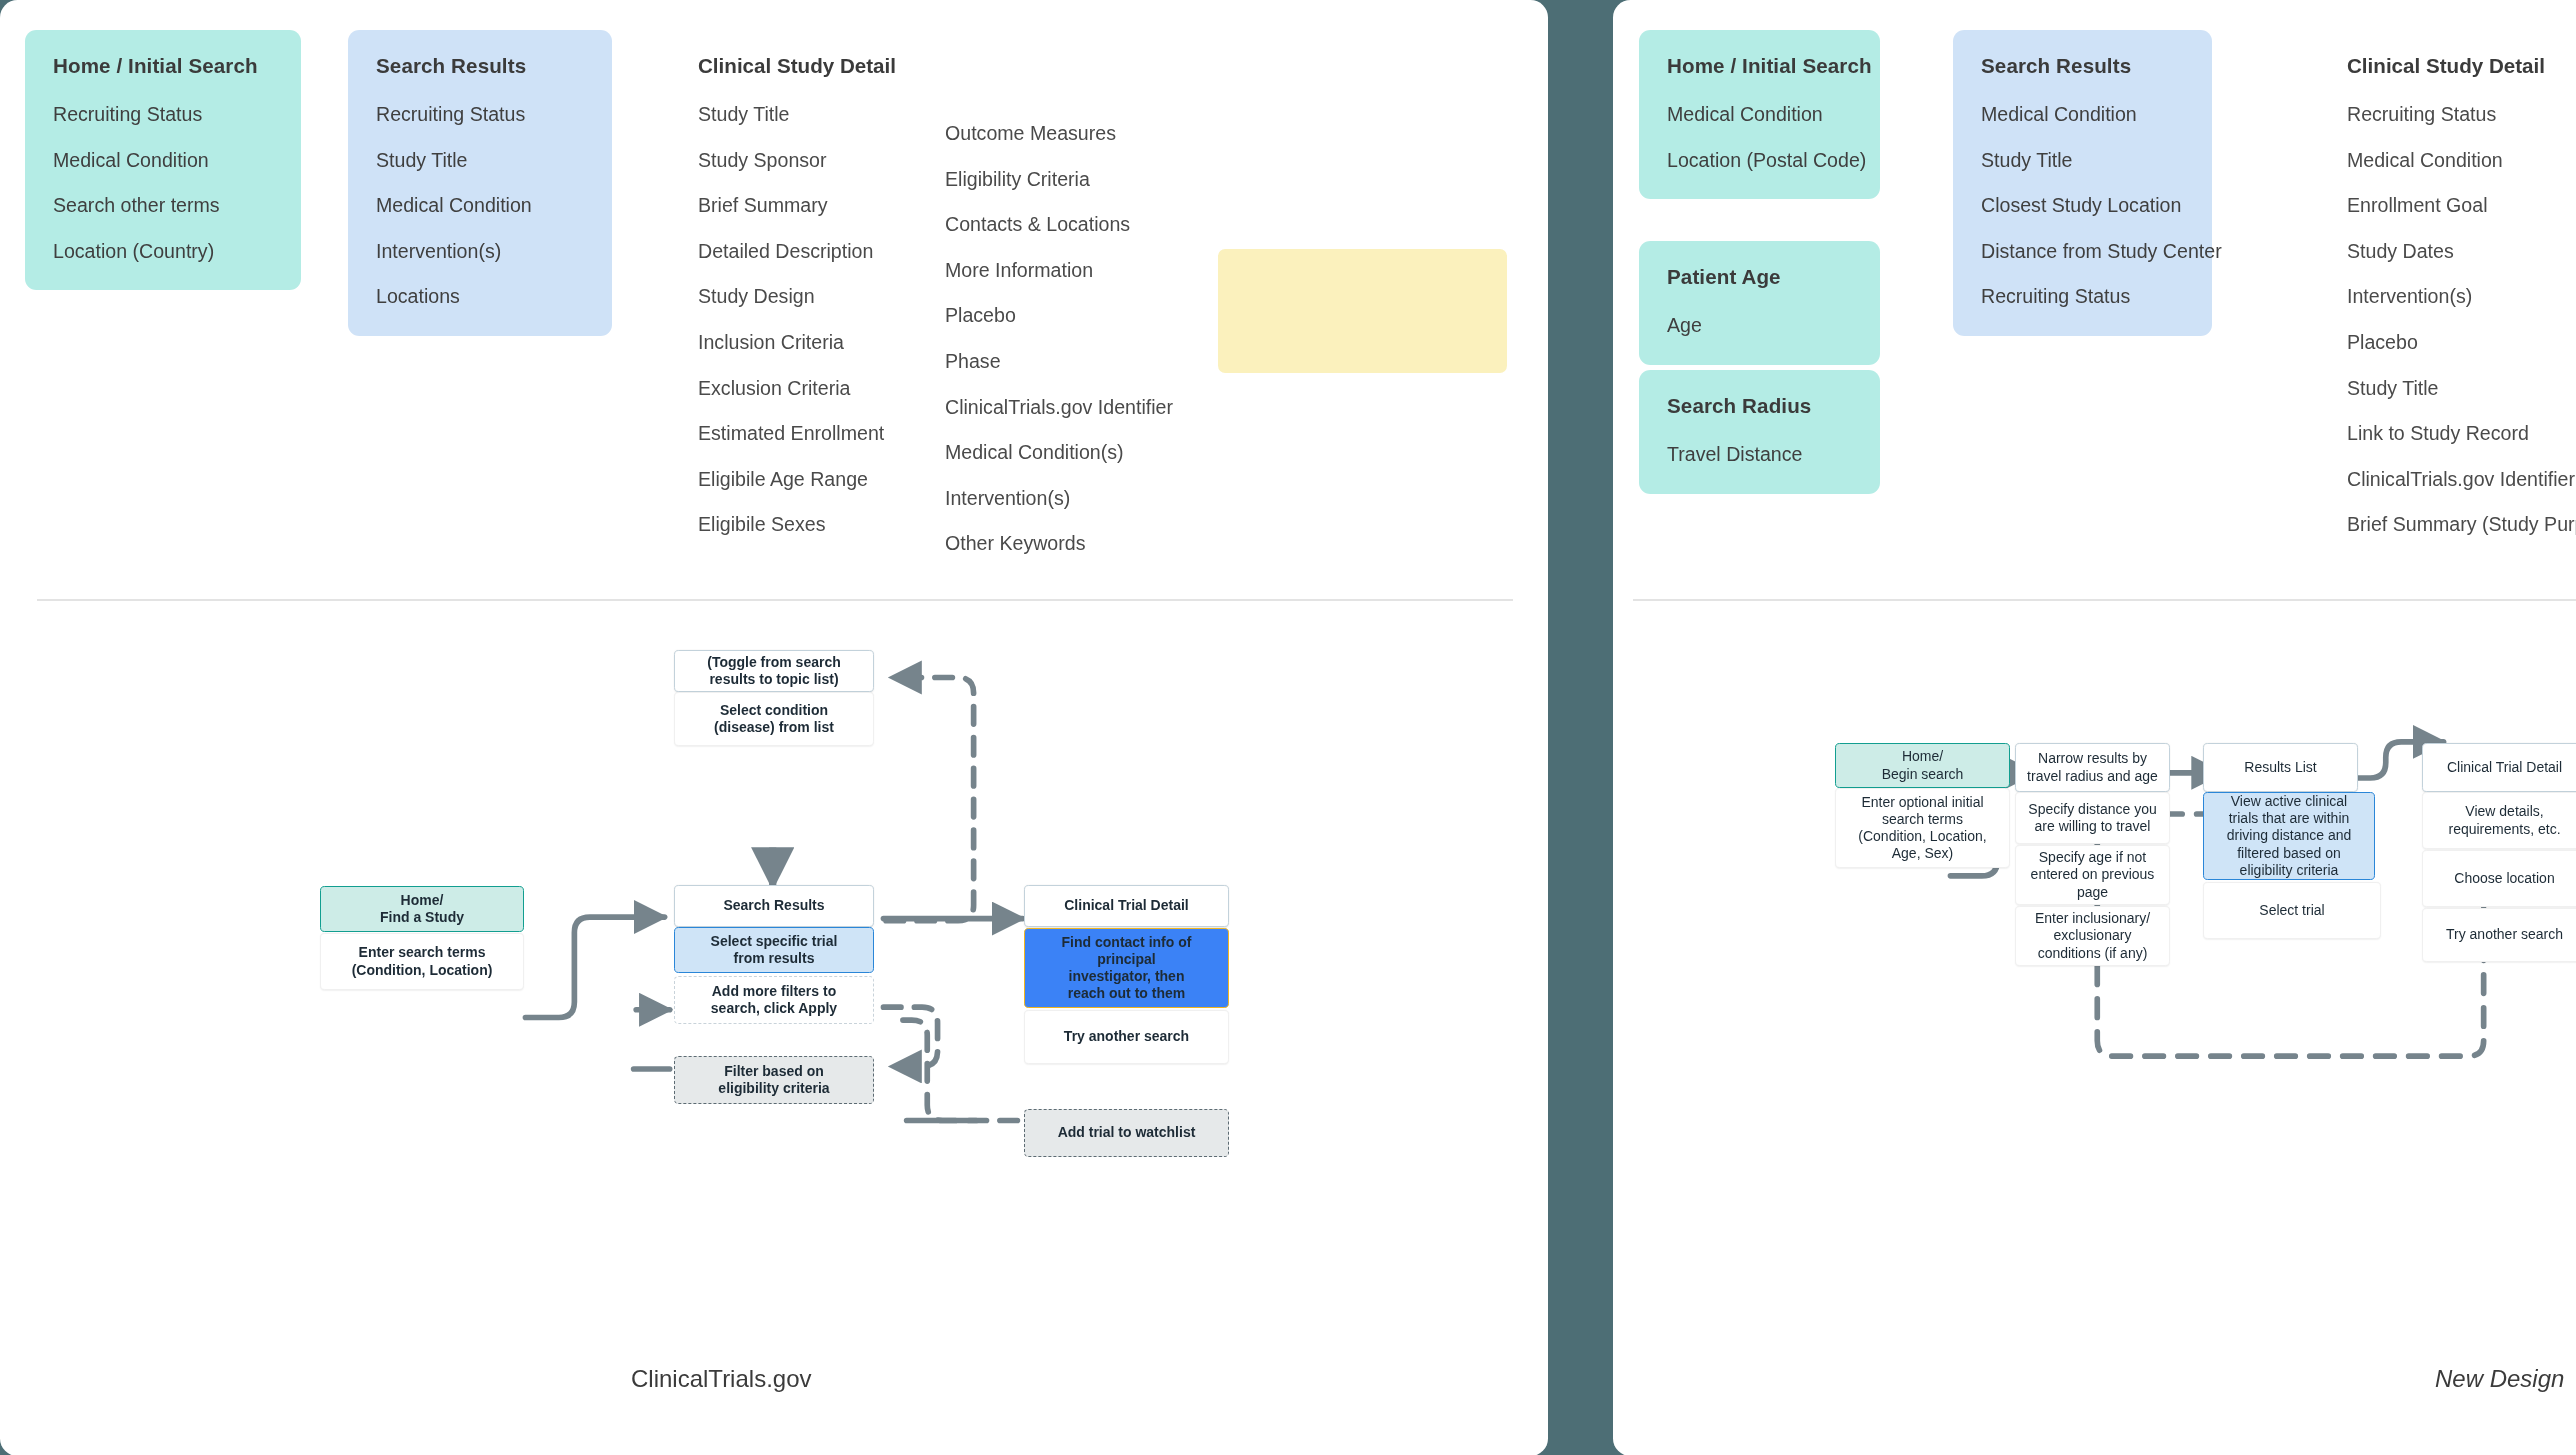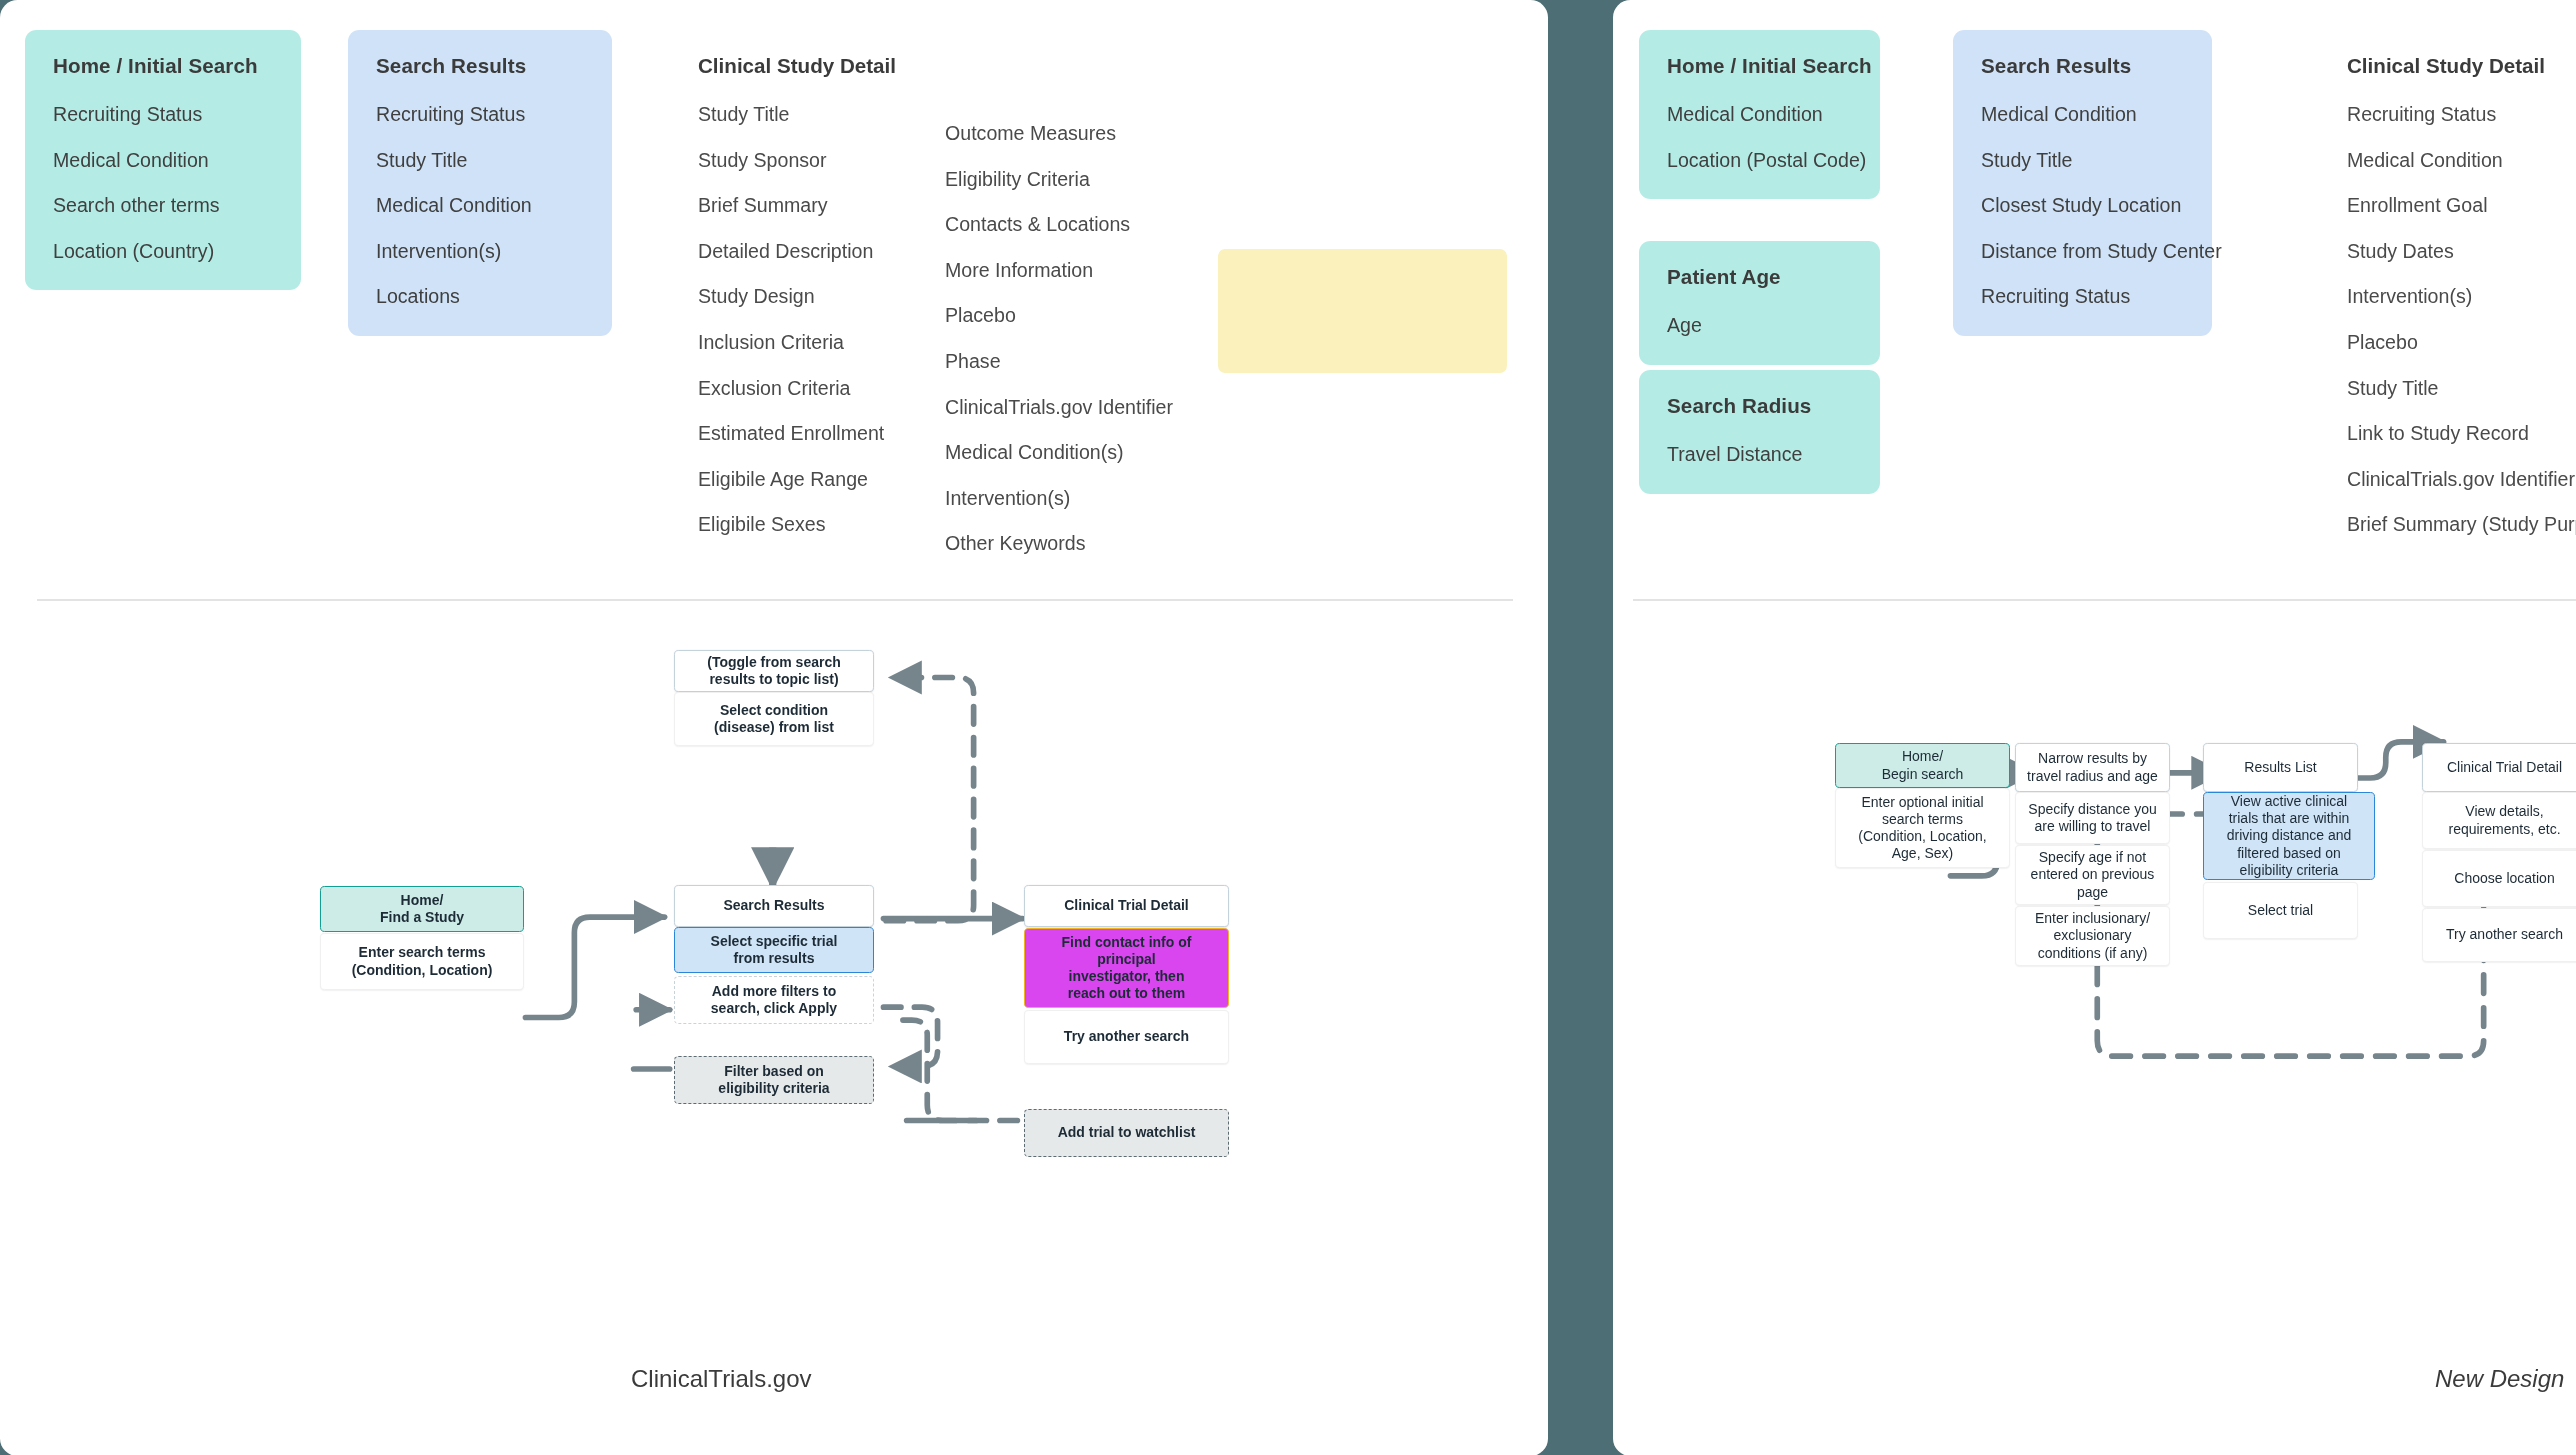--- a/index.html
+++ b/index.html
@@ -112,21 +112,21 @@
   .n-plain {
     background: #ffffff;
     border: 0.5px solid #f0f0f0;
     box-shadow: 0 0.5px 1.5px rgba(0,0,0,.06);
   }
   .n-blue {
     background: #cfe4f7;
     border: 1.5px solid #2a86d8;
   }
   .n-yellow {
-    background: #d946ef;
+    background: #3b82f6;
     border: 1.5px solid #f0b51f;
     text-align: center;
   }
   .n-dashed {
     background: #ffffff;
     border: 1.5px dashed #c9d3da;
   }
   .n-dashed-gray {
     background: #e6e9ea;
     border: 1.5px dashed #5d6b73;
@@ -329,21 +329,21 @@
     <div class="node n-plain" style="left:402px; top:906px; width:155px; height:60px; white-space:pre-line;">Enter inclusionary/
 exclusionary
 conditions (if any)</div>
 
     <div class="node n-head" style="left:590px; top:743px; width:155px; height:49px;">Results List</div>
     <div class="node n-blue" style="left:590px; top:792px; width:172px; height:88px; white-space:pre-line;">View active clinical
 trials that are within
 driving distance and
 filtered based on
 eligibility criteria</div>
-    <div class="node n-plain" style="left:590px; top:882px; width:155px; height:57px;">Select trial</div>
+    <div class="node n-plain" style="left:590px; top:882px; width:178px; height:57px;">Select trial</div>
 
     <div class="node n-head" style="left:809px; top:743px; width:165px; height:49px;">Clinical Trial Detail</div>
     <div class="node n-plain" style="left:809px; top:792px; width:165px; height:57px; white-space:pre-line;">View details,
 requirements, etc.</div>
     <div class="node n-plain" style="left:809px; top:850px; width:165px; height:57px;">Choose location</div>
     <div class="node n-plain" style="left:809px; top:908px; width:165px; height:54px;">Try another search</div>
 
     <div class="panel-title" style="left:822px; top:1365px;font-style:italic;">New Design</div>
   </div>
 

